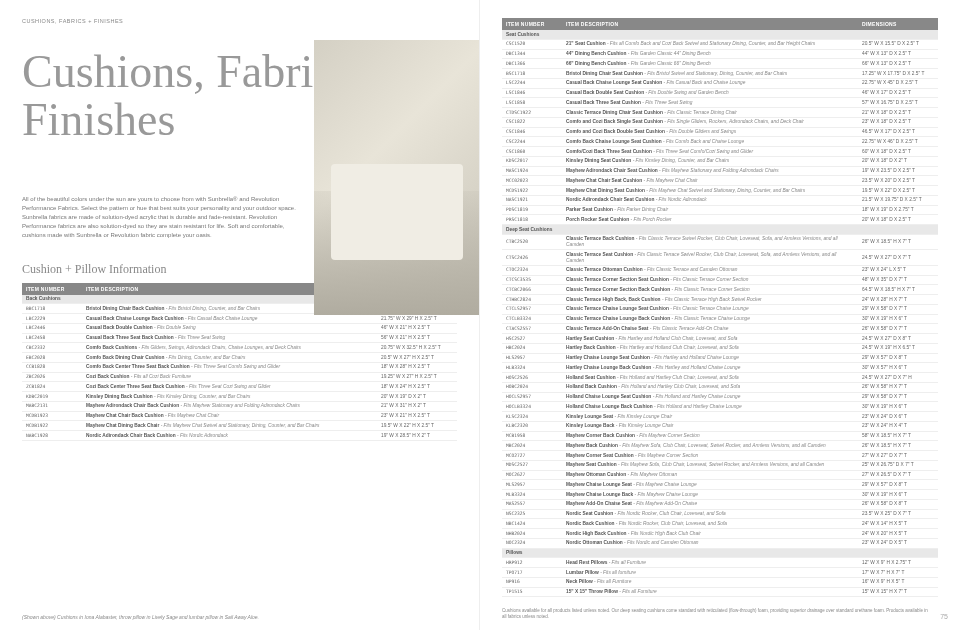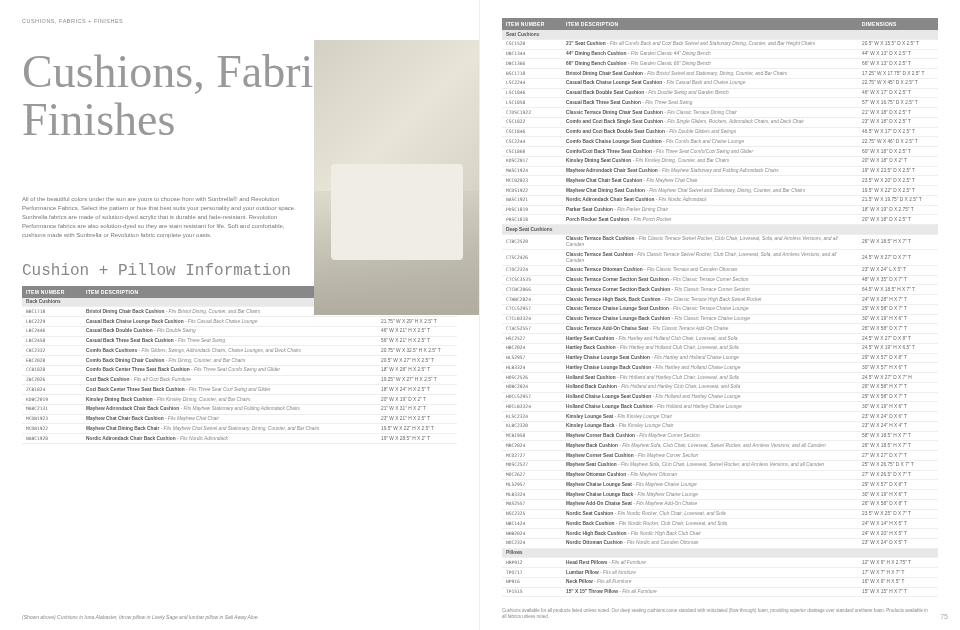--- a/index.html
+++ b/index.html
@@ -35,23 +35,23 @@
     margin-bottom: 50px;
   }
   .intro {
     font-size: 6px;
     line-height: 1.5;
     color: #777;
     max-width: 280px;
     margin-bottom: 22px;
   }
   .section-title {
-    font-size: 16px;
+    font-size: 12px;
     color: #888;
-    font-family: Liberation Mono, monospace;
+    font-family: Liberation Serif, serif;
     margin-bottom: 6px;
   }
   table {
     width: 100%;
     border-collapse: collapse;
     font-size: 5px;
   }
   thead th {
     background: #888;
     color: #fff;

